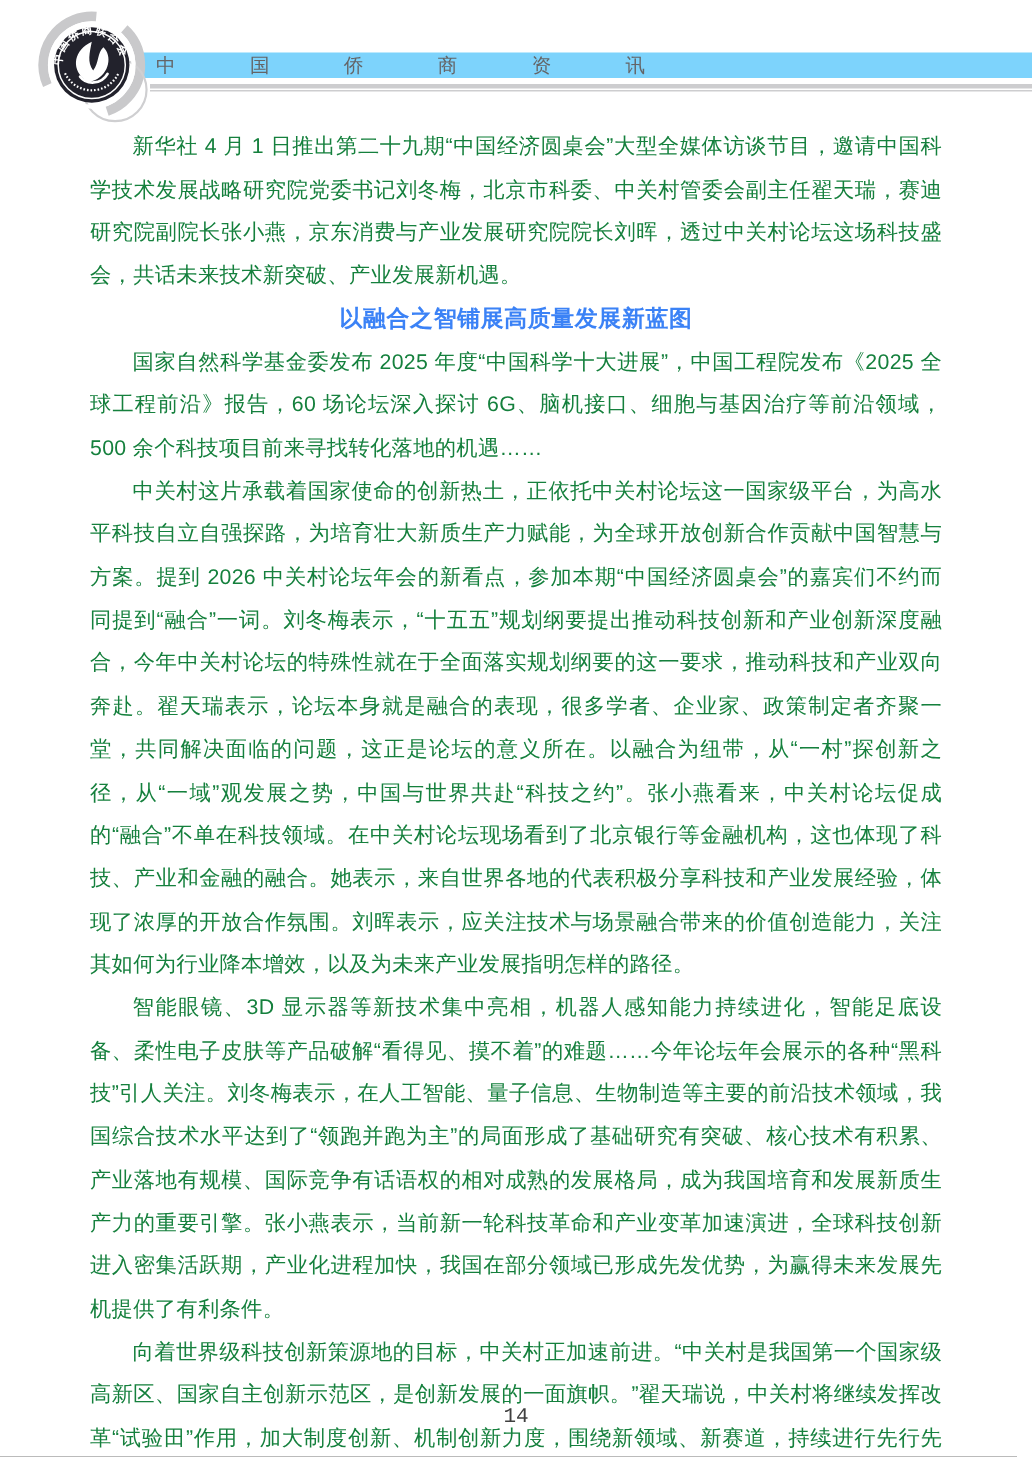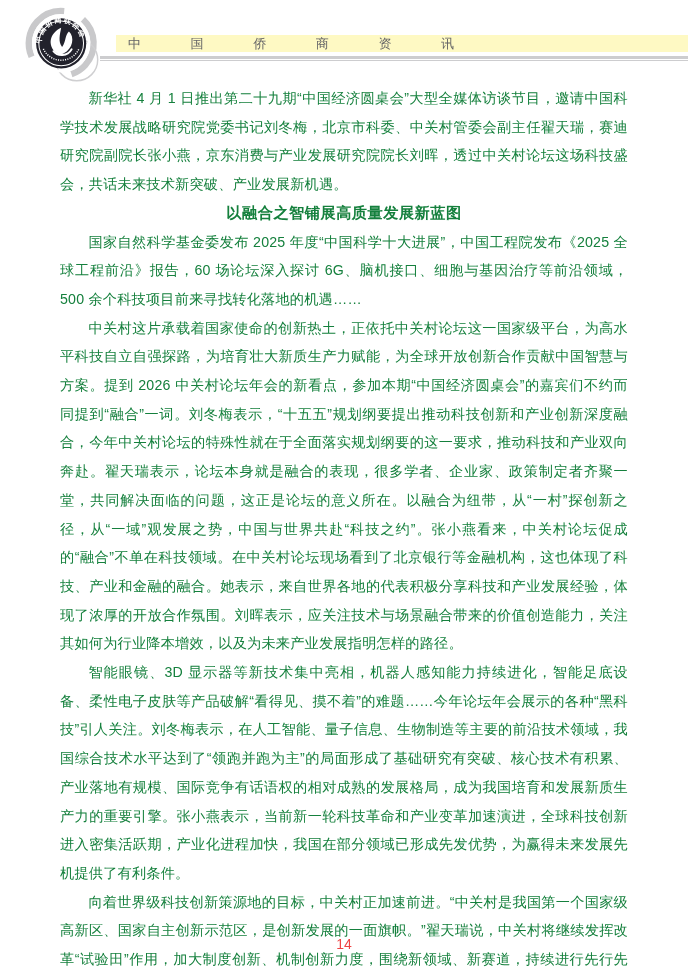--- a/index.html
+++ b/index.html
@@ -11,23 +11,23 @@
     background: #ffffff;
     font-family: "Liberation Sans", "DejaVu Sans", sans-serif;
     overflow: hidden;
     box-sizing: border-box;
   }
 
   
   .header { position: absolute; top: 0; left: 0; right: 0; height: 84px; }
   .header-band {
     position: absolute;
-    left: 116px; right: 0; top: 35px;
+    left: 92px; right: 0; top: 35px;
     height: 17px;
-    background: #fef9c3;
+    background: #7dd3fc;
     display: flex;
     align-items: center;
   }
   .brand-text {
     font-size: 13px;
     color: #646466;
     letter-spacing: 23px;
     padding-left: 12px;
     white-space: nowrap;
     line-height: 17px;
@@ -61,35 +61,35 @@
     color: #15803d;
     text-align: justify;
     text-indent: 2em;
     letter-spacing: 0.2px;
   }
   .content h2 {
     margin: 0;
     font-size: 15.2px;
     line-height: 28.7px;
     font-weight: bold;
-    color: #15803d;
+    color: #3b82f6;
     text-align: center;
     letter-spacing: 0.5px;
   }
 
   
   .footer {
     position: absolute;
     bottom: 18px; left: 0; right: 0;
     text-align: center;
   }
   .page-number {
-    font-family: Liberation Sans, sans-serif;
+    font-family: Liberation Mono, monospace;
     font-size: 14px;
-    color: #ef4444;
+    color: #404040;
   }
 </style>
 </head>
 <body>
 
 <div class="page">
 
   <div class="header">
     <div class="header-band">
       <span class="brand-text">中 国 侨 商 资 讯</span>

